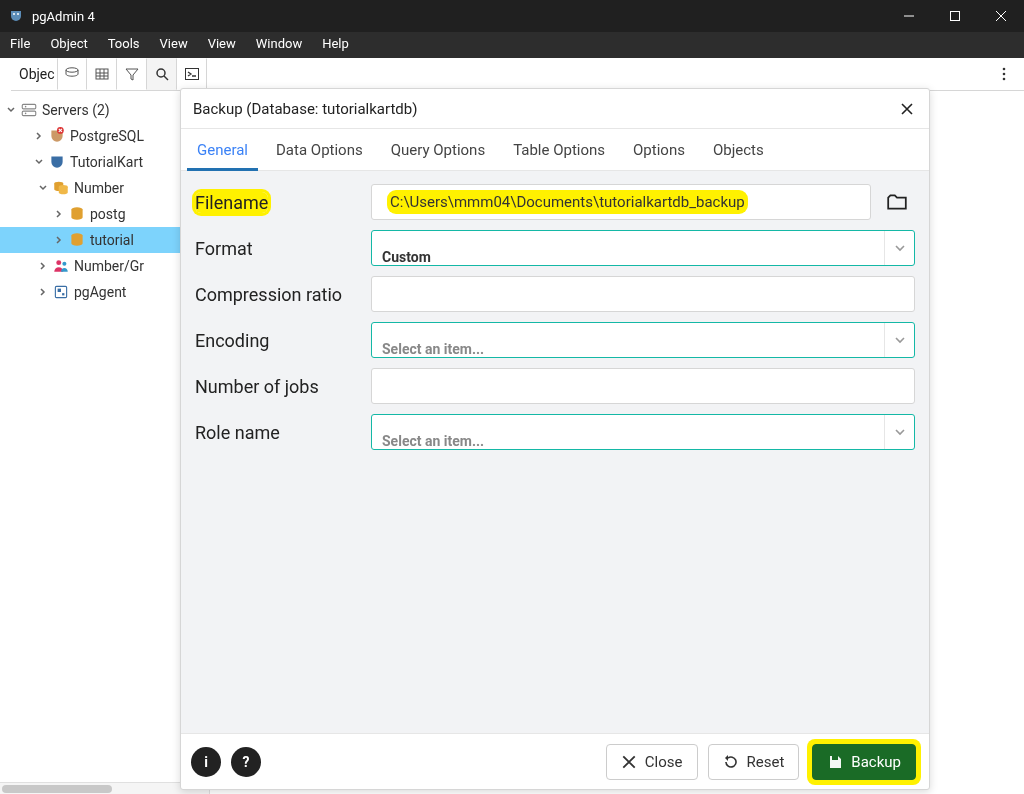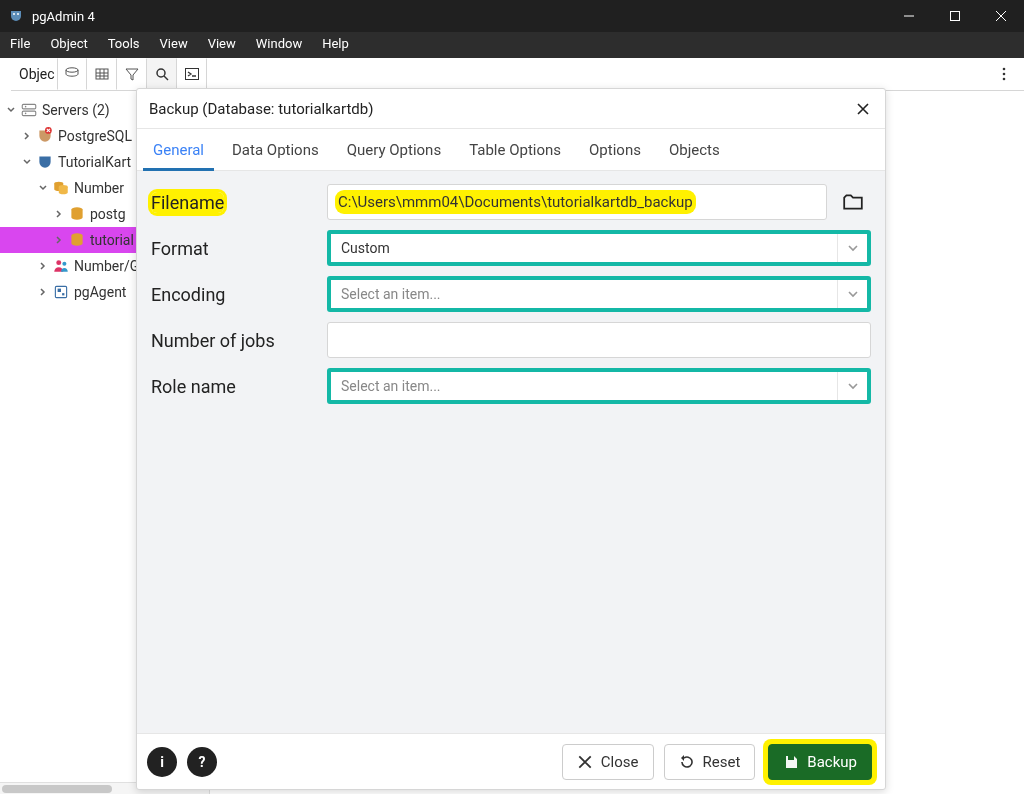--- a/index.html
+++ b/index.html
@@ -22,29 +22,29 @@
   .toolbar-row { height: 33px; border-bottom: 1px solid #d6d6d6; display: flex; align-items: stretch; padding-left: 4px; margin-left: 11px; }
   .obj-label { display: flex; align-items: center; padding: 0 2px 0 4px; font-size: 14px; color: #222; }
   .tool-btn { width: 30px; display: flex; align-items: center; justify-content: center; border: 1px solid transparent; border-right: 1px solid #d6d6d6; }
   .tool-btn:first-of-type { border-left: 1px solid #d6d6d6; }
   .tool-btn.active { background: #f4f4f4; }
   .tool-btn svg { width: 16px; height: 16px; }
   .menu-dots { margin-left: auto; width: 40px; display: flex; align-items: center; justify-content: center; }
   .menu-dots svg { width: 16px; height: 16px; }
 
   
-  .body-split { flex: 1; display: flex; position: relative; }
+  .body-split { flex: 1; display: flex; position: relative; gap: 44px; }
   .tree-panel { width: 210px; border-right: 1px solid #ddd; padding-top: 6px; font-size: 14px; color: #333; overflow: hidden; position: relative; }
   .tree-row { height: 26px; display: flex; align-items: center; white-space: nowrap; }
-  .tree-row.selected { background: #d946ef; }
+  .tree-row.selected { background: #7dd3fc; }
   .caret { width: 14px; height: 14px; display: inline-flex; align-items: center; justify-content: center; flex-shrink: 0; }
   .caret svg { width: 10px; height: 10px; }
   .tree-icon { width: 18px; height: 16px; display: inline-flex; align-items: center; justify-content: center; margin: 0 4px 0 2px; flex-shrink: 0; }
   .indent-0 { padding-left: 4px; }
-  .indent-1 { padding-left: 20px; }
+  .indent-1 { padding-left: 32px; }
   .indent-2 { padding-left: 36px; }
   .indent-3 { padding-left: 52px; }
 
   .tree-scrollbar { position: absolute; bottom: 0; left: 0; right: 0; height: 12px; background: #f5f5f5; border-top: 1px solid #e0e0e0; }
   .tree-scroll-thumb { position: absolute; left: 2px; top: 2px; width: 110px; height: 8px; background: #c8c8c8; border-radius: 4px; }
 
   
   .dialog-host { flex: 1; background: #fff; position: relative; }
   .dialog { position: absolute; left: -74px; top: -3px; width: 750px; height: 702px; background: #fff; border: 1px solid #d6d6d6; border-radius: 3px; box-shadow: 0 2px 8px rgba(0,0,0,0.15); display: flex; flex-direction: column; }
   .dlg-header { height: 40px; display: flex; align-items: center; padding: 0 12px; border-bottom: 1px solid #e6e6e6; }
@@ -57,21 +57,21 @@
   .dlg-tab.active::after { content: ''; position: absolute; left: 4px; right: 4px; bottom: -1px; height: 3px; background: #2271b1; }
 
   .dlg-body { flex: 1; background: #f2f3f5; padding: 8px 0; overflow: auto; }
   .form-row { display: flex; align-items: center; min-height: 46px; padding: 0 14px; }
   .form-label { width: 176px; font-size: 18px; color: #222; padding-right: 8px; }
   .form-control { flex: 1; display: flex; align-items: center; }
   .input { flex: 1; height: 36px; background: #fff; border: 1px solid #d6d6d6; border-radius: 3px; padding: 0 10px; font-size: 15px; color: #333; display: flex; align-items: center; }
   .input input { border: none; outline: none; width: 100%; font-size: 15px; background: transparent; }
   .input input::placeholder { color: #888; }
   .input-btn { width: 36px; height: 36px; margin-left: 8px; display: flex; align-items: center; justify-content: center; border: 1px solid transparent; border-radius: 3px; }
-  .select { flex: 1; height: 36px; background: #fff; border: 4px solid #14b8a6; border-radius: 3px; display: flex; align-items: center; padding: 0 10px; position: relative; color: #333; }
+  .select { flex: 1; height: 36px; background: #fff; border: 1px solid #14b8a6; border-radius: 3px; display: flex; align-items: flex-end; padding: 0 10px; position: relative; color: #333; font-weight: bold; }
   .select.placeholder { color: #888; }
   .select-arrow { position: absolute; right: 0; top: 0; bottom: 0; width: 30px; display: flex; align-items: center; justify-content: center; border-left: 1px solid #e6e6e6; }
 
   
   .hl { background: #fff100; border-radius: 6px; box-shadow: 0 0 0 3px #fff100; }
 
   .dlg-footer { height: 56px; border-top: 1px solid #e6e6e6; display: flex; align-items: center; padding: 0 10px; gap: 10px; }
   .round-icon-btn { width: 30px; height: 30px; border-radius: 50%; background: #222; color: #fff; display: flex; align-items: center; justify-content: center; font-weight: 700; }
   .footer-spacer { flex: 1; }
   .btn { height: 36px; padding: 0 14px; display: flex; align-items: center; gap: 8px; border: 1px solid #ccc; border-radius: 4px; font-size: 15px; color: #333; background: #fff; }
@@ -307,21 +307,21 @@
           <div class="dlg-tab">Table Options</div>
           <div class="dlg-tab">Options</div>
           <div class="dlg-tab">Objects</div>
         </div>
         <div class="dlg-body">
 
           <div class="form-row">
             <div class="form-label"><span class="hl">Filename</span></div>
             <div class="form-control">
               <div class="input">
-                <span style="display:inline-block;" class="hl">C:\Users\mmm04\Documents\tutorialkartdb_backup</span>
+                <span style="display:inline-block;margin-left:8px;" class="hl">C:\Users\mmm04\Documents\tutorialkartdb_backup</span>
               </div>
               <div class="input-btn">
                 <svg viewBox="0 0 20 20" width="22" height="22">
                     <path fill="none" stroke="#222" stroke-width="1.6" d="M2 6l2-2h4l2 2h8v10H2z"></path>
                   </svg>
               </div>
             </div>
           </div>
 
           <div class="form-row">
@@ -331,20 +331,28 @@
                 <span>Custom</span>
                 <span class="select-arrow">
                     <svg viewBox="0 0 12 12" width="12" height="12">
                       <path fill="none" stroke="#999" stroke-width="1.6" d="M2 4l4 4 4-4"></path>
                     </svg>
                   </span>
               </div>
             </div>
           </div>
 
+          <div class="form-row">
+            <div class="form-label">Compression ratio</div>
+            <div class="form-control">
+              <div class="input">
+                  <input type="text" style="">
+                </div>
+            </div>
+          </div>
 
           <div class="form-row">
             <div class="form-label">Encoding</div>
             <div class="form-control">
               <div class="select placeholder">
                 <span>Select an item...</span>
                 <span class="select-arrow">
                     <svg viewBox="0 0 12 12" width="12" height="12">
                       <path fill="none" stroke="#999" stroke-width="1.6" d="M2 4l4 4 4-4"></path>
                     </svg>

